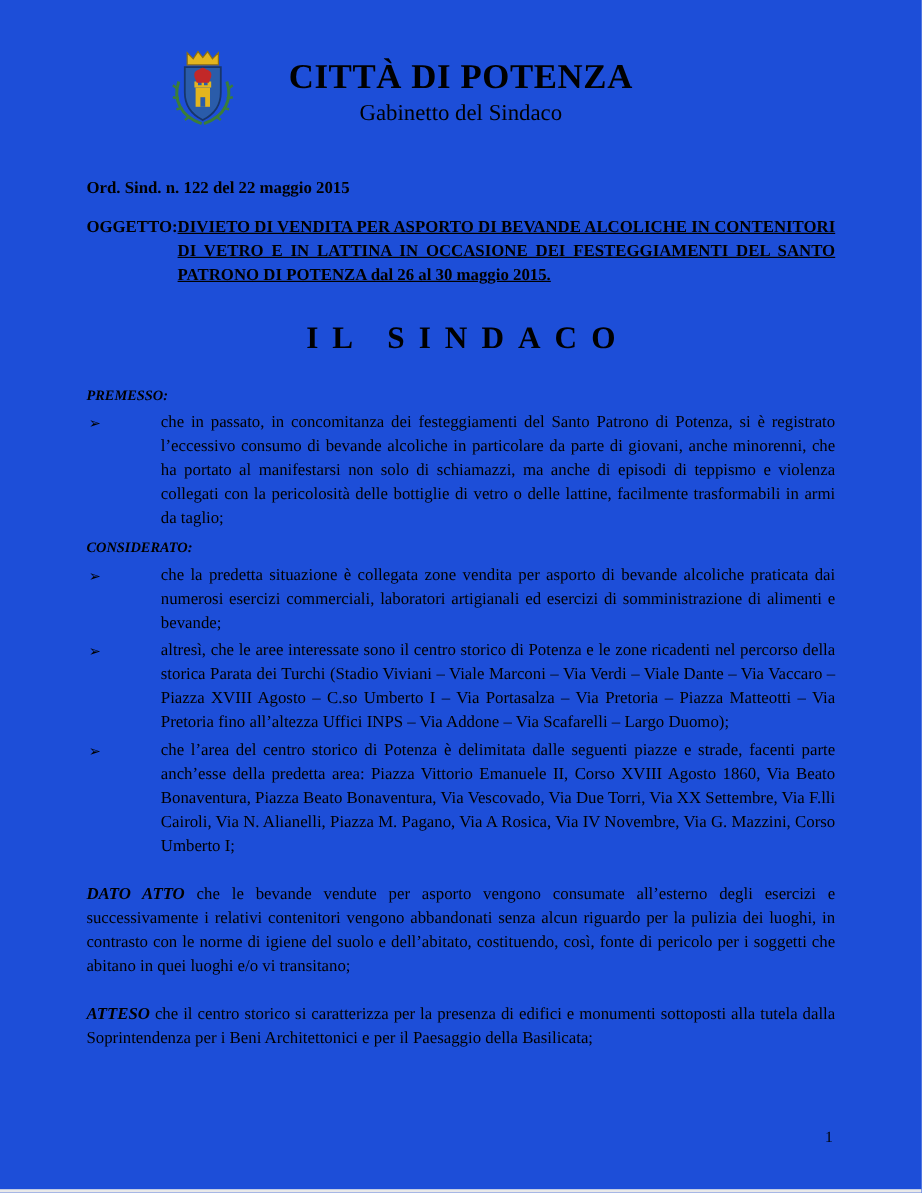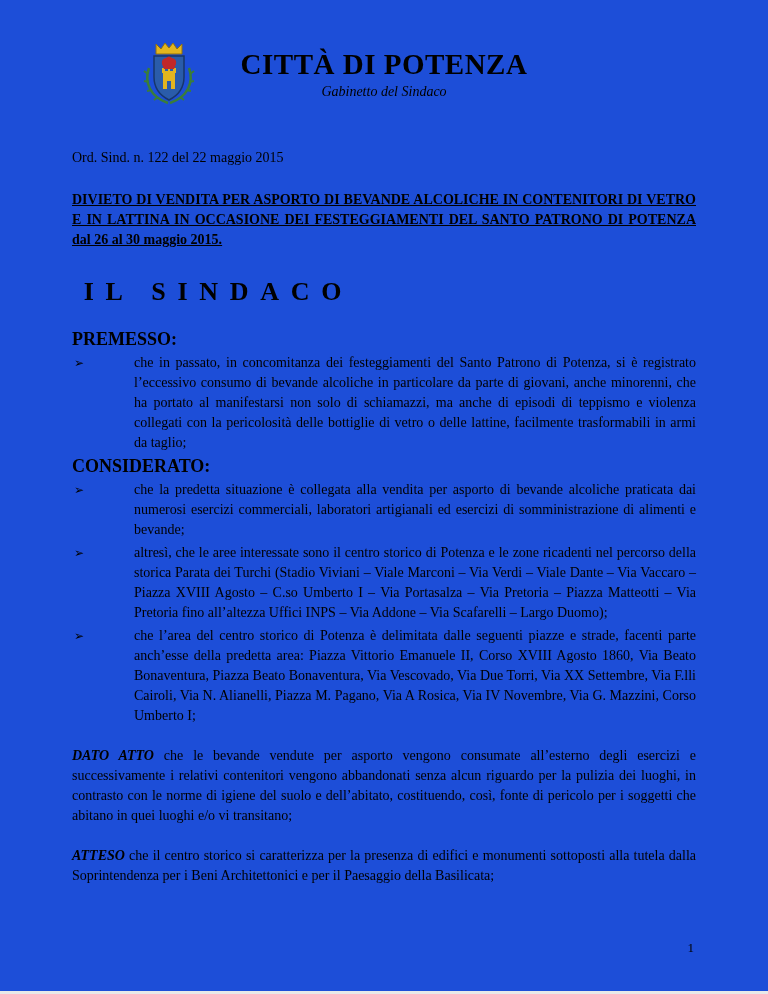--- a/index.html
+++ b/index.html
@@ -33,59 +33,59 @@
     height: 66px;
   }
   .header-text { text-align: center; padding-top: 8px; }
   .city-title {
     font-size: 29px;
     font-weight: 700;
     letter-spacing: 0.5px;
     line-height: 1.15;
   }
   .city-subtitle {
-    font-size: 14px;
-    font-style: italic;
+    font-size: 19px;
     margin-top: 3px;
   }
   
   .ref-line {
-    margin: 0 0 22px 0;
-    font-weight: 400;
+    margin: 0 0 12px 0;
+    font-weight: 700;
     font-size: 14px;
     line-height: 20px;
   }
   
   .subject-row {
     display: flex;
     font-weight: 700;
     font-size: 14px;
     line-height: 20px;
   }
   .subject-label { flex: 0 0 76px; }
   .subject-text {
     flex: 1;
     text-align: justify;
     text-decoration: underline;
   }
   
   .main-heading {
     margin: 26px 0 22px 0;
-    text-align: left;
+    text-align: center;
     font-size: 26px;
     font-weight: 700;
     letter-spacing: 0.45em;
     text-indent: 0.45em;
     line-height: 1.2;
   }
   
   .section-label {
     margin: 0 0 4px 0;
     font-weight: 700;
-    font-size: 18px;
+    font-style: italic;
+    font-size: 12px;
     line-height: 20px;
   }
   .section-label.spaced { }
   
   .bullet {
     display: flex;
     font-size: 14px;
     line-height: 20px;
     margin: 0 0 3px 0;
   }
@@ -148,37 +148,38 @@
     </div>
     <div class="header-text">
       <div class="city-title">CITTÀ DI POTENZA</div>
       <div class="city-subtitle">Gabinetto del Sindaco</div>
     </div>
   </header>
 
   <p class="ref-line">Ord. Sind. n. 122 del  22 maggio 2015</p>
 
   <div class="subject-row">
+    <span class="subject-label">OGGETTO:</span>
     <span class="subject-text">DIVIETO DI VENDITA PER ASPORTO DI BEVANDE ALCOLICHE IN CONTENITORI DI VETRO E IN LATTINA IN OCCASIONE DEI FESTEGGIAMENTI DEL SANTO PATRONO DI POTENZA dal 26 al 30 maggio 2015.</span>
   </div>
 
   <h1 class="main-heading">IL SINDACO</h1>
 
   <p class="section-label">PREMESSO:</p>
 
   <div class="bullet">
     <span class="bullet-glyph">➢</span>
     <span class="bullet-text">che in passato, in concomitanza dei festeggiamenti del Santo Patrono di Potenza, si è registrato l’eccessivo consumo di bevande alcoliche in particolare da parte di giovani, anche minorenni, che ha portato al manifestarsi non solo di schiamazzi, ma anche di episodi di teppismo e violenza collegati con la pericolosità delle bottiglie di vetro o delle lattine, facilmente trasformabili in armi da taglio;</span>
   </div>
 
   <p class="section-label spaced">CONSIDERATO:</p>
 
   <div class="bullet">
     <span class="bullet-glyph">➢</span>
-    <span class="bullet-text">che la predetta situazione è collegata alla vendita per asporto di bevande alcoliche praticata dai numerosi esercizi commerciali, laboratori artigianali ed esercizi di somministrazione di alimenti e bevande;</span>
+    <span class="bullet-text">che la predetta situazione è collegata zone vendita per asporto di bevande alcoliche praticata dai numerosi esercizi commerciali, laboratori artigianali ed esercizi di somministrazione di alimenti e bevande;</span>
   </div>
   <div class="bullet">
     <span class="bullet-glyph">➢</span>
     <span class="bullet-text">altresì, che le aree interessate sono il centro storico di Potenza e le zone ricadenti nel percorso della storica Parata dei Turchi (Stadio Viviani – Viale Marconi – Via Verdi – Viale Dante – Via Vaccaro – Piazza XVIII Agosto – C.so Umberto I – Via Portasalza – Via Pretoria – Piazza Matteotti – Via Pretoria fino all’altezza Uffici INPS – Via Addone – Via Scafarelli – Largo Duomo);</span>
   </div>
   <div class="bullet">
     <span class="bullet-glyph">➢</span>
     <span class="bullet-text">che l’area del centro storico di Potenza è delimitata dalle seguenti piazze e strade, facenti parte anch’esse della predetta area: Piazza Vittorio Emanuele II, Corso XVIII Agosto 1860, Via Beato Bonaventura, Piazza Beato Bonaventura, Via Vescovado, Via Due Torri, Via XX Settembre, Via F.lli Cairoli, Via N. Alianelli, Piazza M. Pagano, Via A Rosica, Via IV Novembre, Via G. Mazzini, Corso Umberto I;</span>
   </div>
 

